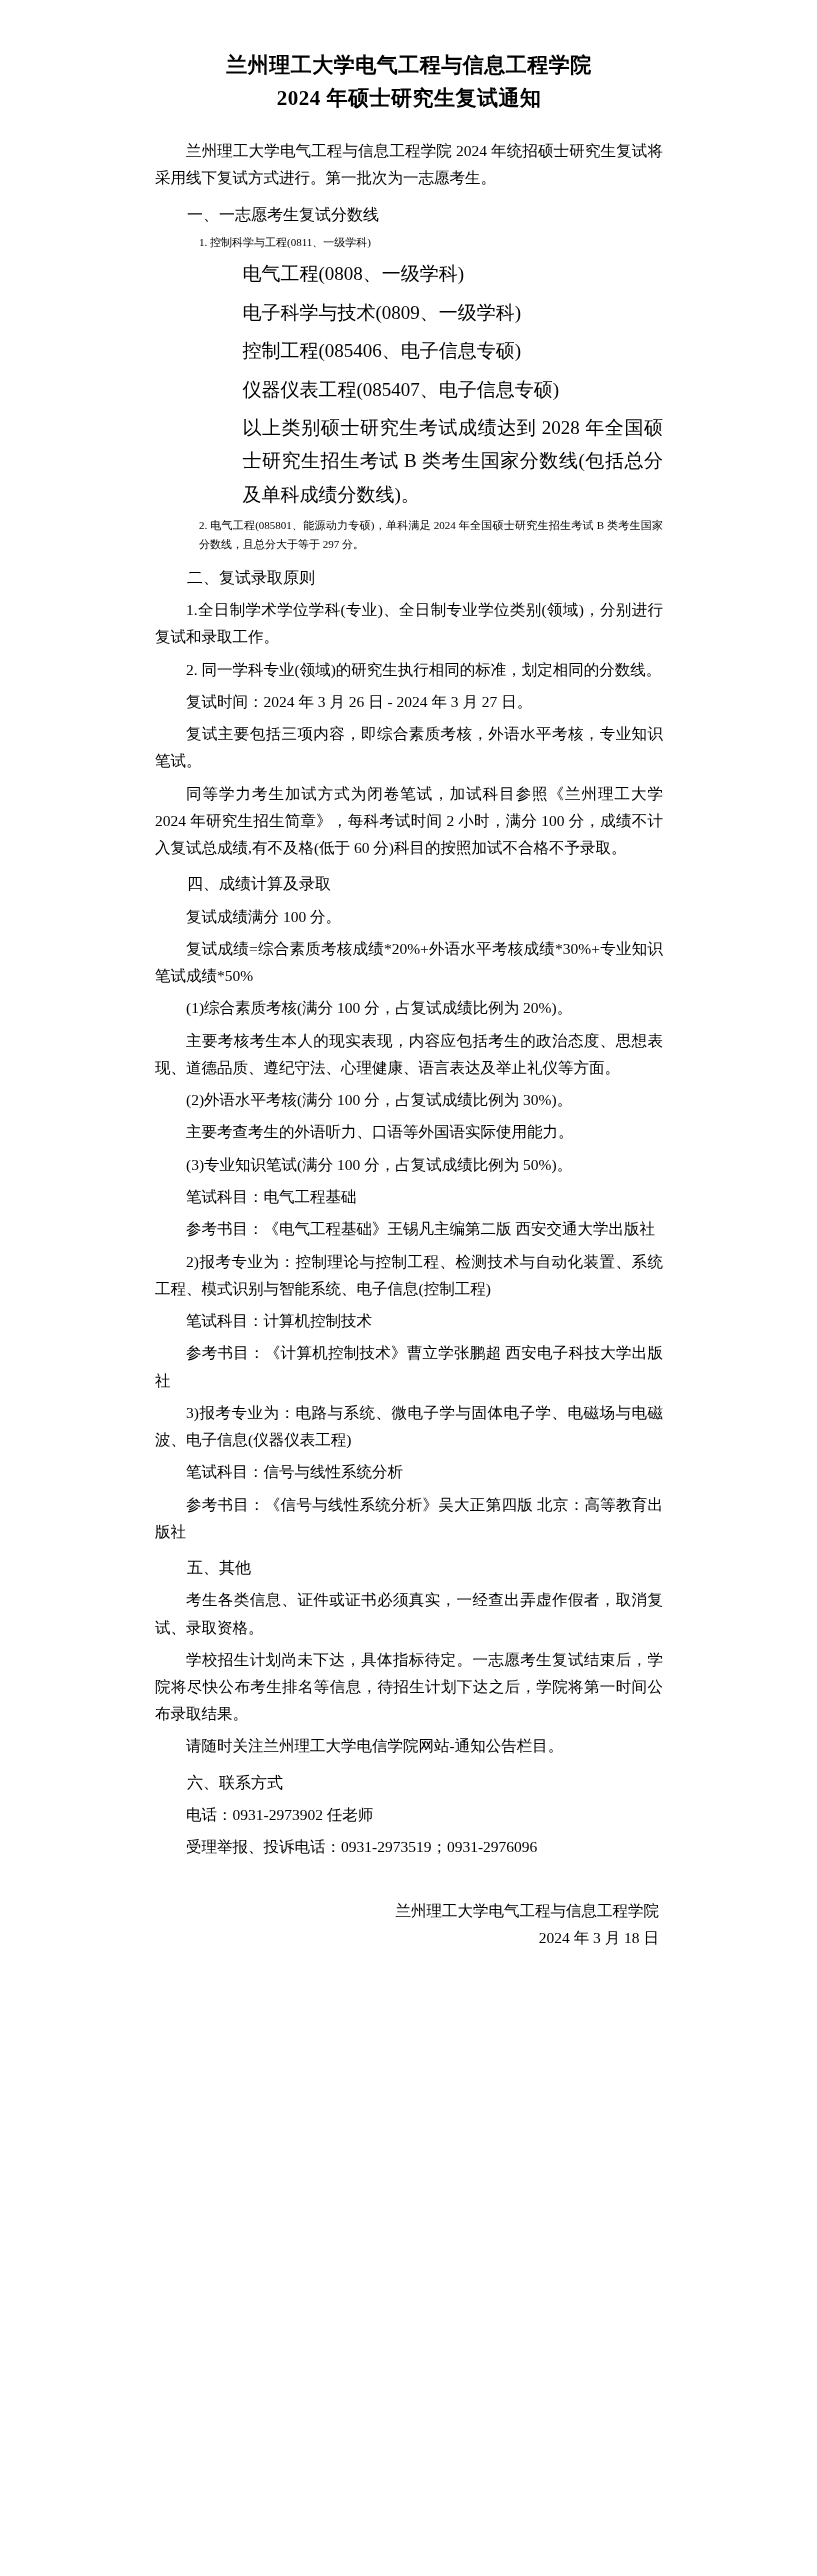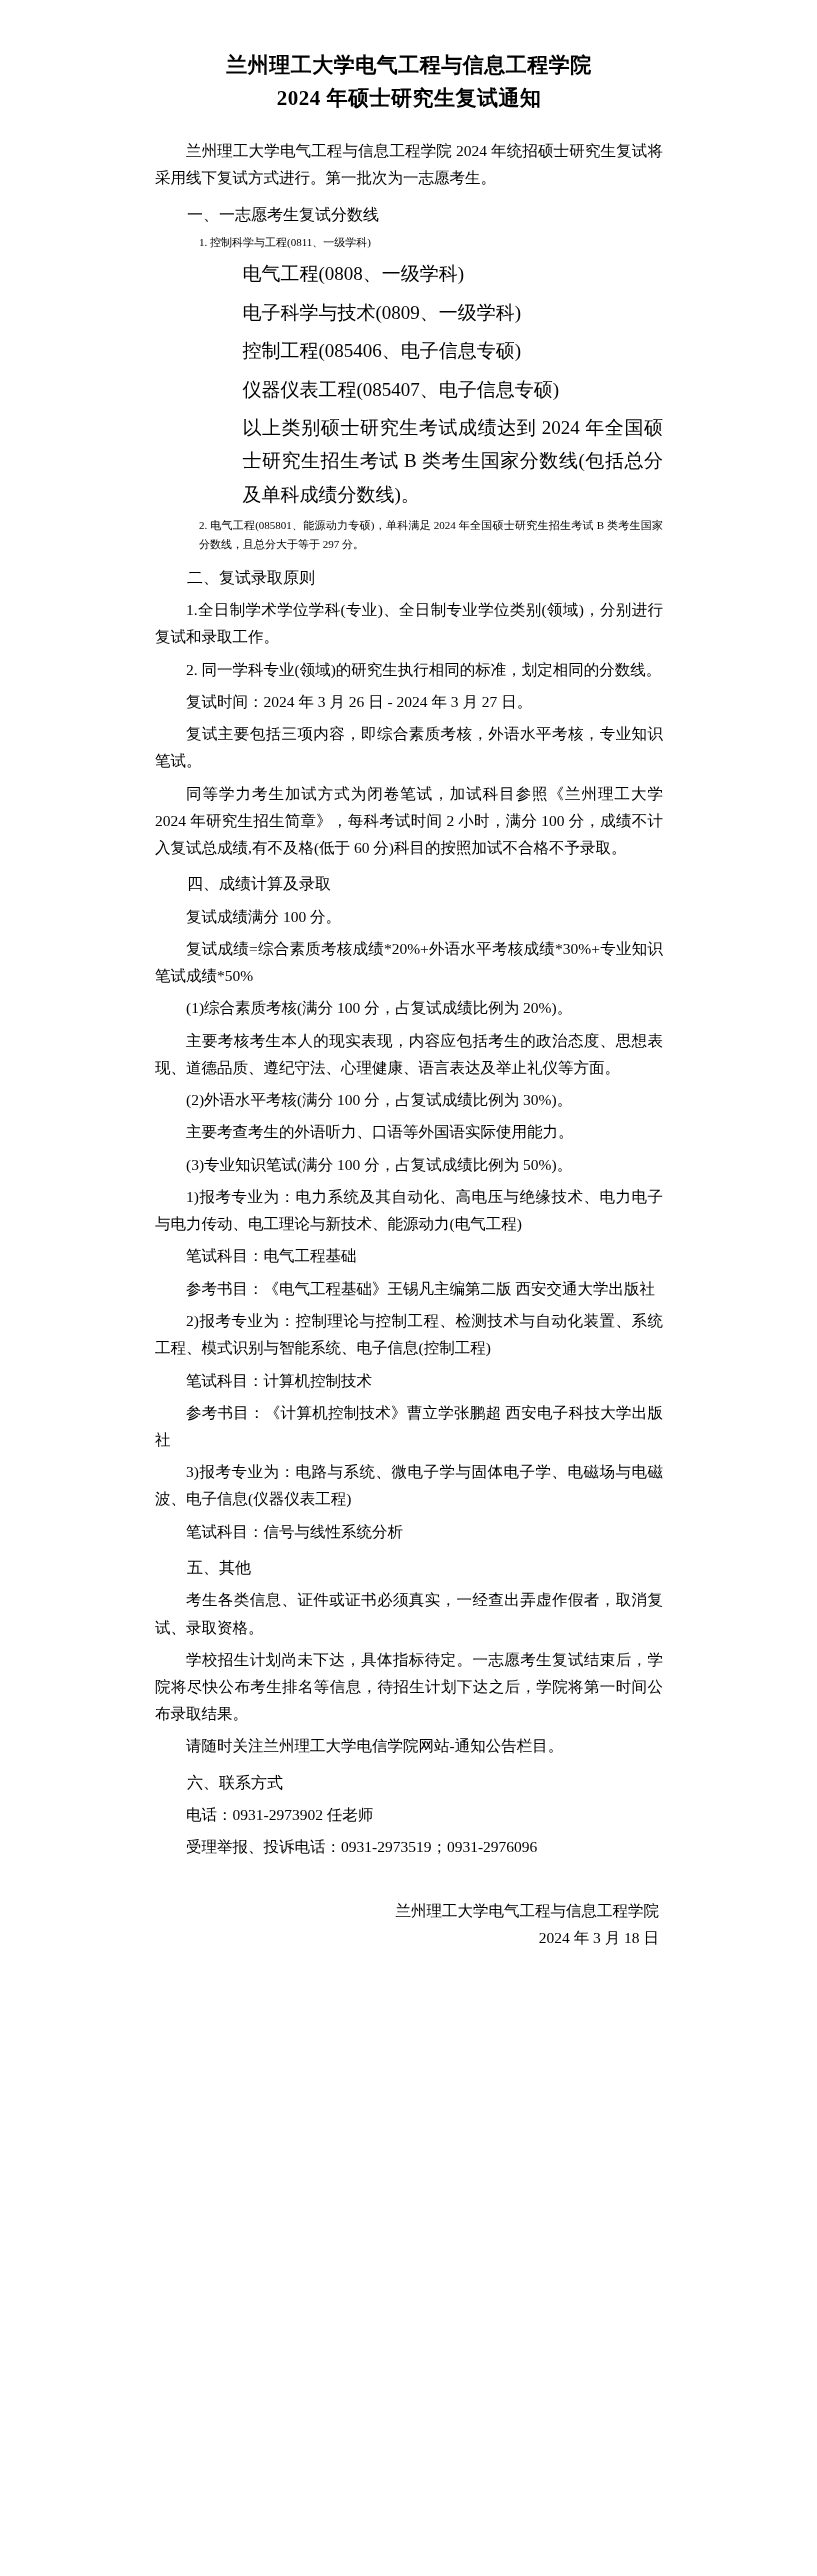--- a/index.html
+++ b/index.html
@@ -86,47 +86,47 @@
   </div>
 
   <p class="para">兰州理工大学电气工程与信息工程学院 2024 年统招硕士研究生复试将采用线下复试方式进行。第一批次为一志愿考生。</p>
 
   <h2 class="section">一、一志愿考生复试分数线</h2>
   <p class="list-item">1. 控制科学与工程(0811、一级学科)</p>
   <p class="sub-item">电气工程(0808、一级学科)</p>
   <p class="sub-item">电子科学与技术(0809、一级学科)</p>
   <p class="sub-item">控制工程(085406、电子信息专硕)</p>
   <p class="sub-item">仪器仪表工程(085407、电子信息专硕)</p>
-  <p class="sub-item">以上类别硕士研究生考试成绩达到 2024 年全国硕士研究生招生考试 B 类考生国家分数线(包括总分及单科成绩分数线)。</p>
+  <p class="sub-item">以上类别硕士研究生考试成绩达到 2028 年全国硕士研究生招生考试 B 类考生国家分数线(包括总分及单科成绩分数线)。</p>
   <p class="list-item">2. 电气工程(085801、能源动力专硕)，单科满足 2024 年全国硕士研究生招生考试 B 类考生国家分数线，且总分大于等于 297 分。</p>
 
   <h2 class="section">二、复试录取原则</h2>
   <p class="indent-para">1.全日制学术学位学科(专业)、全日制专业学位类别(领域)，分别进行复试和录取工作。</p>
   <p class="indent-para">2. 同一学科专业(领域)的研究生执行相同的标准，划定相同的分数线。</p>
 
   <p class="indent-para">复试时间：2024 年 3 月 26 日 - 2024 年 3 月 27 日。</p>
   <p class="indent-para">复试主要包括三项内容，即综合素质考核，外语水平考核，专业知识笔试。</p>
   <p class="indent-para">同等学力考生加试方式为闭卷笔试，加试科目参照《兰州理工大学 2024 年研究生招生简章》，每科考试时间 2 小时，满分 100 分，成绩不计入复试总成绩,有不及格(低于 60 分)科目的按照加试不合格不予录取。</p>
 
   <h2 class="section">四、成绩计算及录取</h2>
   <p class="indent-para">复试成绩满分 100 分。</p>
   <p class="indent-para">复试成绩=综合素质考核成绩*20%+外语水平考核成绩*30%+专业知识笔试成绩*50%</p>
   <p class="indent-para">(1)综合素质考核(满分 100 分，占复试成绩比例为 20%)。</p>
   <p class="indent-para">主要考核考生本人的现实表现，内容应包括考生的政治态度、思想表现、道德品质、遵纪守法、心理健康、语言表达及举止礼仪等方面。</p>
   <p class="indent-para">(2)外语水平考核(满分 100 分，占复试成绩比例为 30%)。</p>
   <p class="indent-para">主要考查考生的外语听力、口语等外国语实际使用能力。</p>
   <p class="indent-para">(3)专业知识笔试(满分 100 分，占复试成绩比例为 50%)。</p>
-  <p class="indent-para">1)报考专业为：电力系统及其自动化、高电压与绝缘技术、电力电子与电力传动、电工理论与新技术、能源动力(电气工程)</p>
   <p class="indent-para">笔试科目：电气工程基础</p>
   <p class="indent-para">参考书目：《电气工程基础》王锡凡主编第二版 西安交通大学出版社</p>
   <p class="indent-para">2)报考专业为：控制理论与控制工程、检测技术与自动化装置、系统工程、模式识别与智能系统、电子信息(控制工程)</p>
   <p class="indent-para">笔试科目：计算机控制技术</p>
   <p class="indent-para">参考书目：《计算机控制技术》曹立学张鹏超 西安电子科技大学出版社</p>
   <p class="indent-para">3)报考专业为：电路与系统、微电子学与固体电子学、电磁场与电磁波、电子信息(仪器仪表工程)</p>
   <p class="indent-para">笔试科目：信号与线性系统分析</p>
+  <p class="indent-para">参考书目：《信号与线性系统分析》吴大正第四版 北京：高等教育出版社</p>
 
   <h2 class="section">五、其他</h2>
   <p class="indent-para">考生各类信息、证件或证书必须真实，一经查出弄虚作假者，取消复试、录取资格。</p>
   <p class="indent-para">学校招生计划尚未下达，具体指标待定。一志愿考生复试结束后，学院将尽快公布考生排名等信息，待招生计划下达之后，学院将第一时间公布录取结果。</p>
   <p class="indent-para">请随时关注兰州理工大学电信学院网站-通知公告栏目。</p>
 
   <h2 class="section">六、联系方式</h2>
   <p class="indent-para">电话：0931-2973902 任老师</p>
   <p class="indent-para">受理举报、投诉电话：0931-2973519；0931-2976096</p>
 

